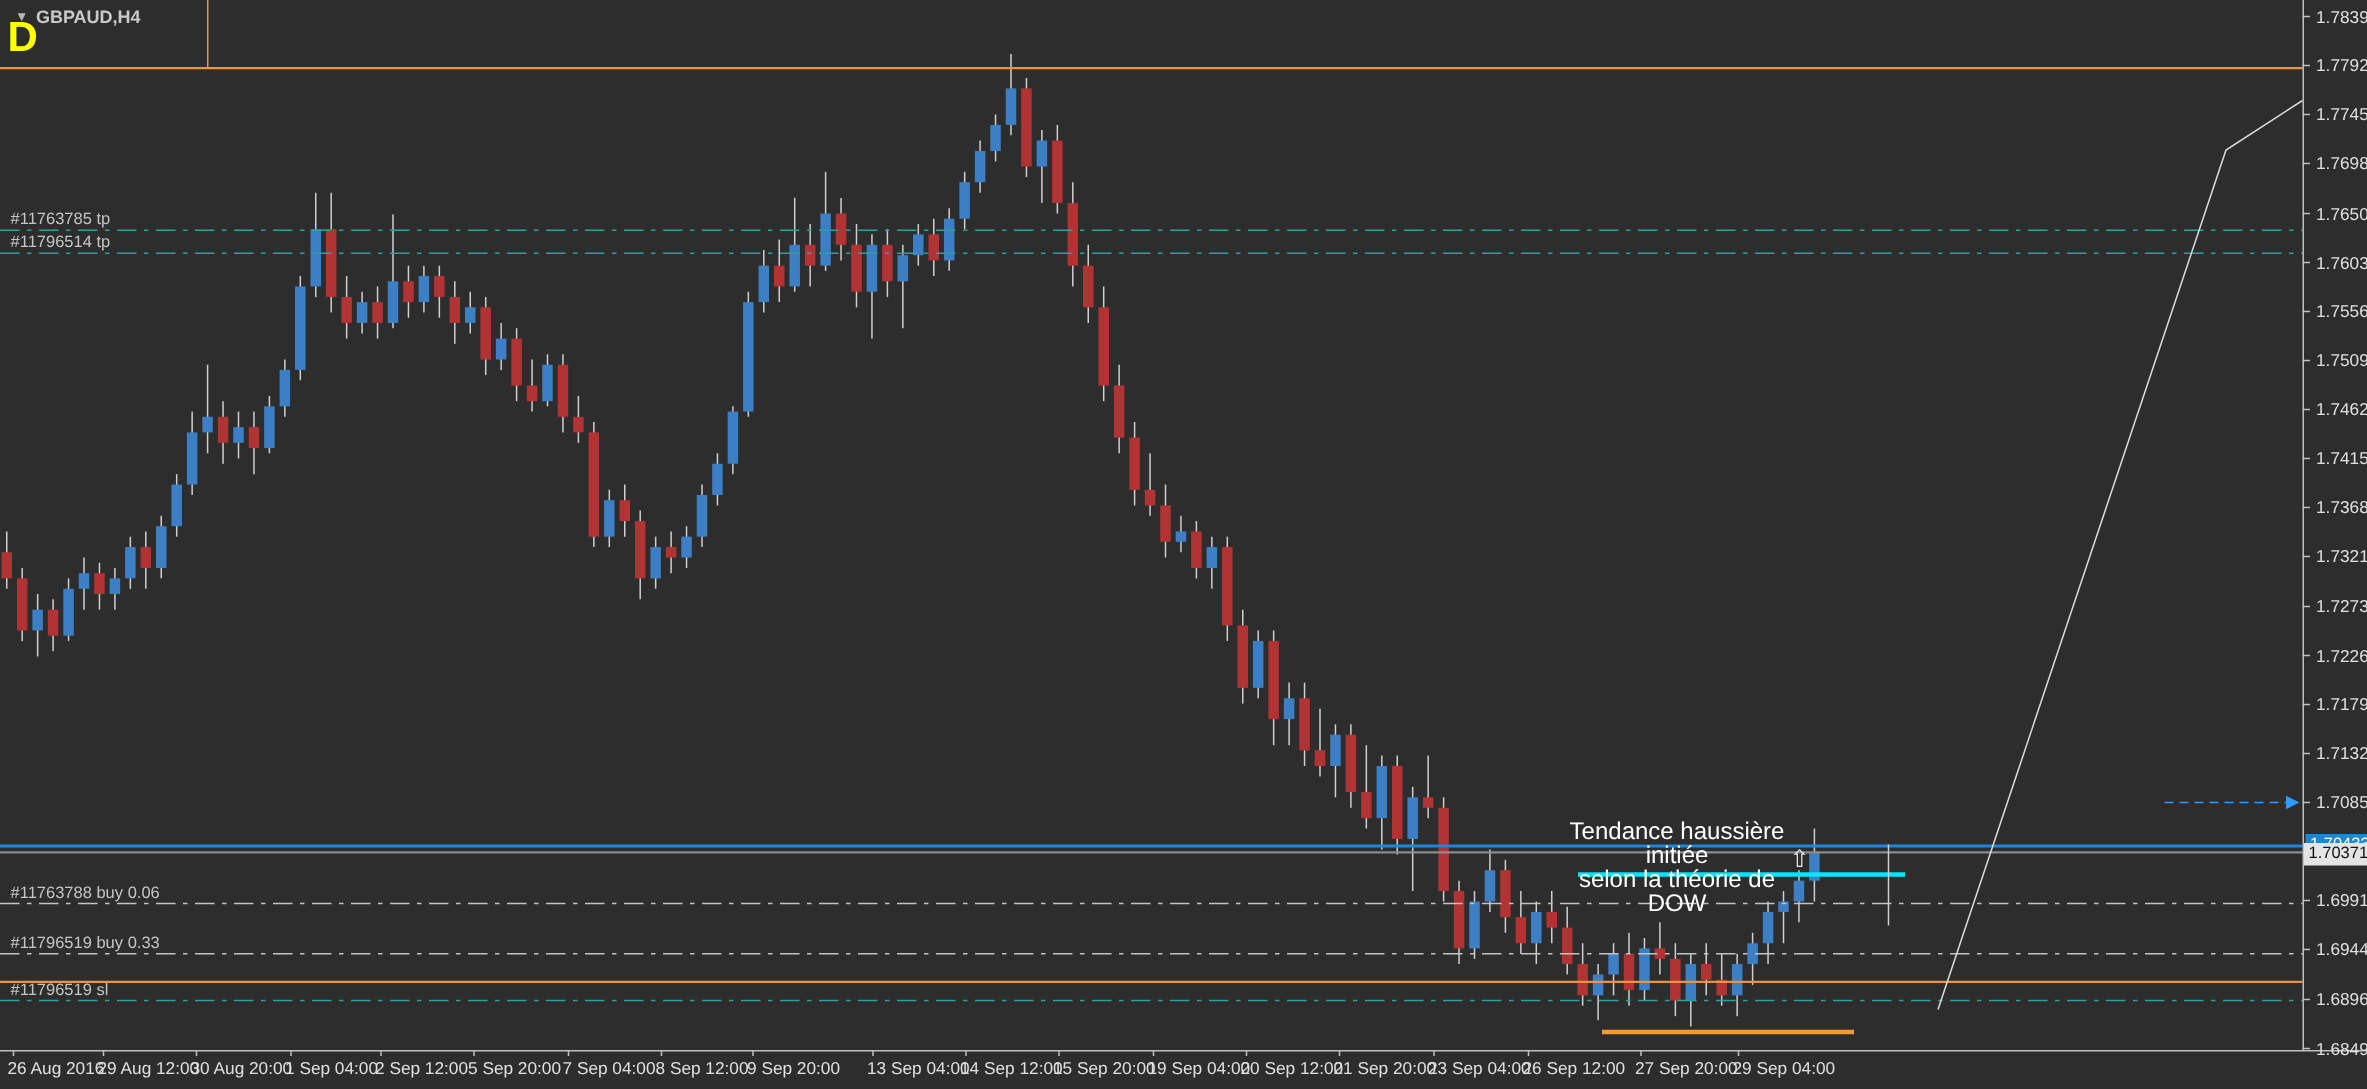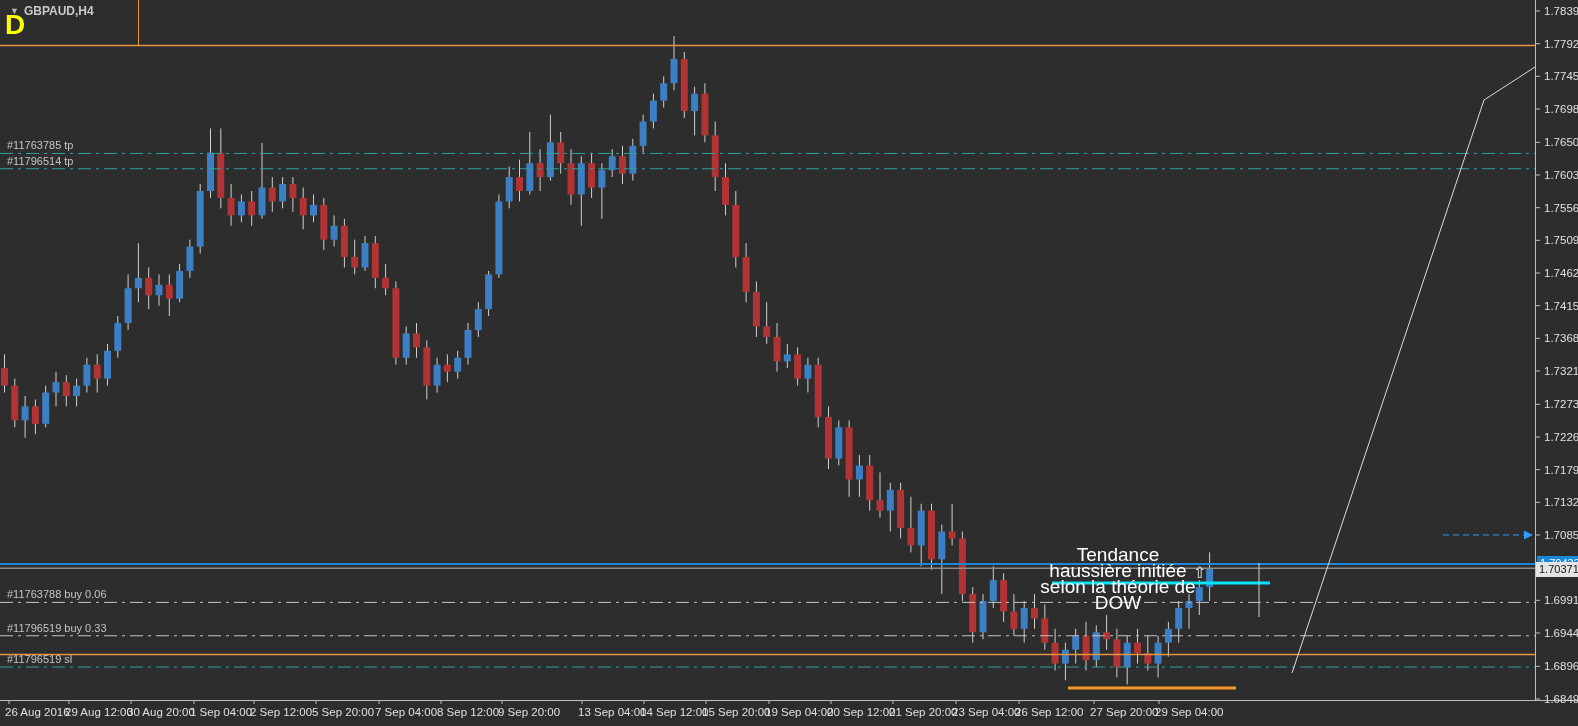--- a/index.html
+++ b/index.html
@@ -17,21 +17,21 @@
     display:flex;align-items:center;gap:5px;z-index:5;
   }
   .symbol-label .tri{font-size:9px;color:#B5B5B5;}
   .period-marker{
     position:absolute;left:5px;top:11px;
     color:#FFFF00;font-size:28px;font-weight:bold;z-index:5;
     line-height:28px;
   }
   .annotation{
     position:absolute;left:1036px;top:547px;width:164px;
-    color:#FFFFFF;font-size:19px;line-height:16px;text-align:center;z-index:4;
+    color:#FFFFFF;font-size:16px;line-height:16px;text-align:center;z-index:4;
   }
   .up-arrow{
     position:absolute;left:1193px;top:563px;
     color:#E8E8E8;font-size:16px;z-index:4;
   }
   .badge{position:absolute;font-size:11px;z-index:6;padding-left:3px;white-space:nowrap;overflow:hidden;}
   .badge-ask{left:1537px;top:556px;width:40px;height:13px;line-height:14px;background:#1789D8;color:#FFFFFF;z-index:5;}
   .badge-bid{left:1536px;top:562px;width:42px;height:15px;line-height:15px;background:#E4E4E4;color:#111111;z-index:6;}
 </style>
 </head>

